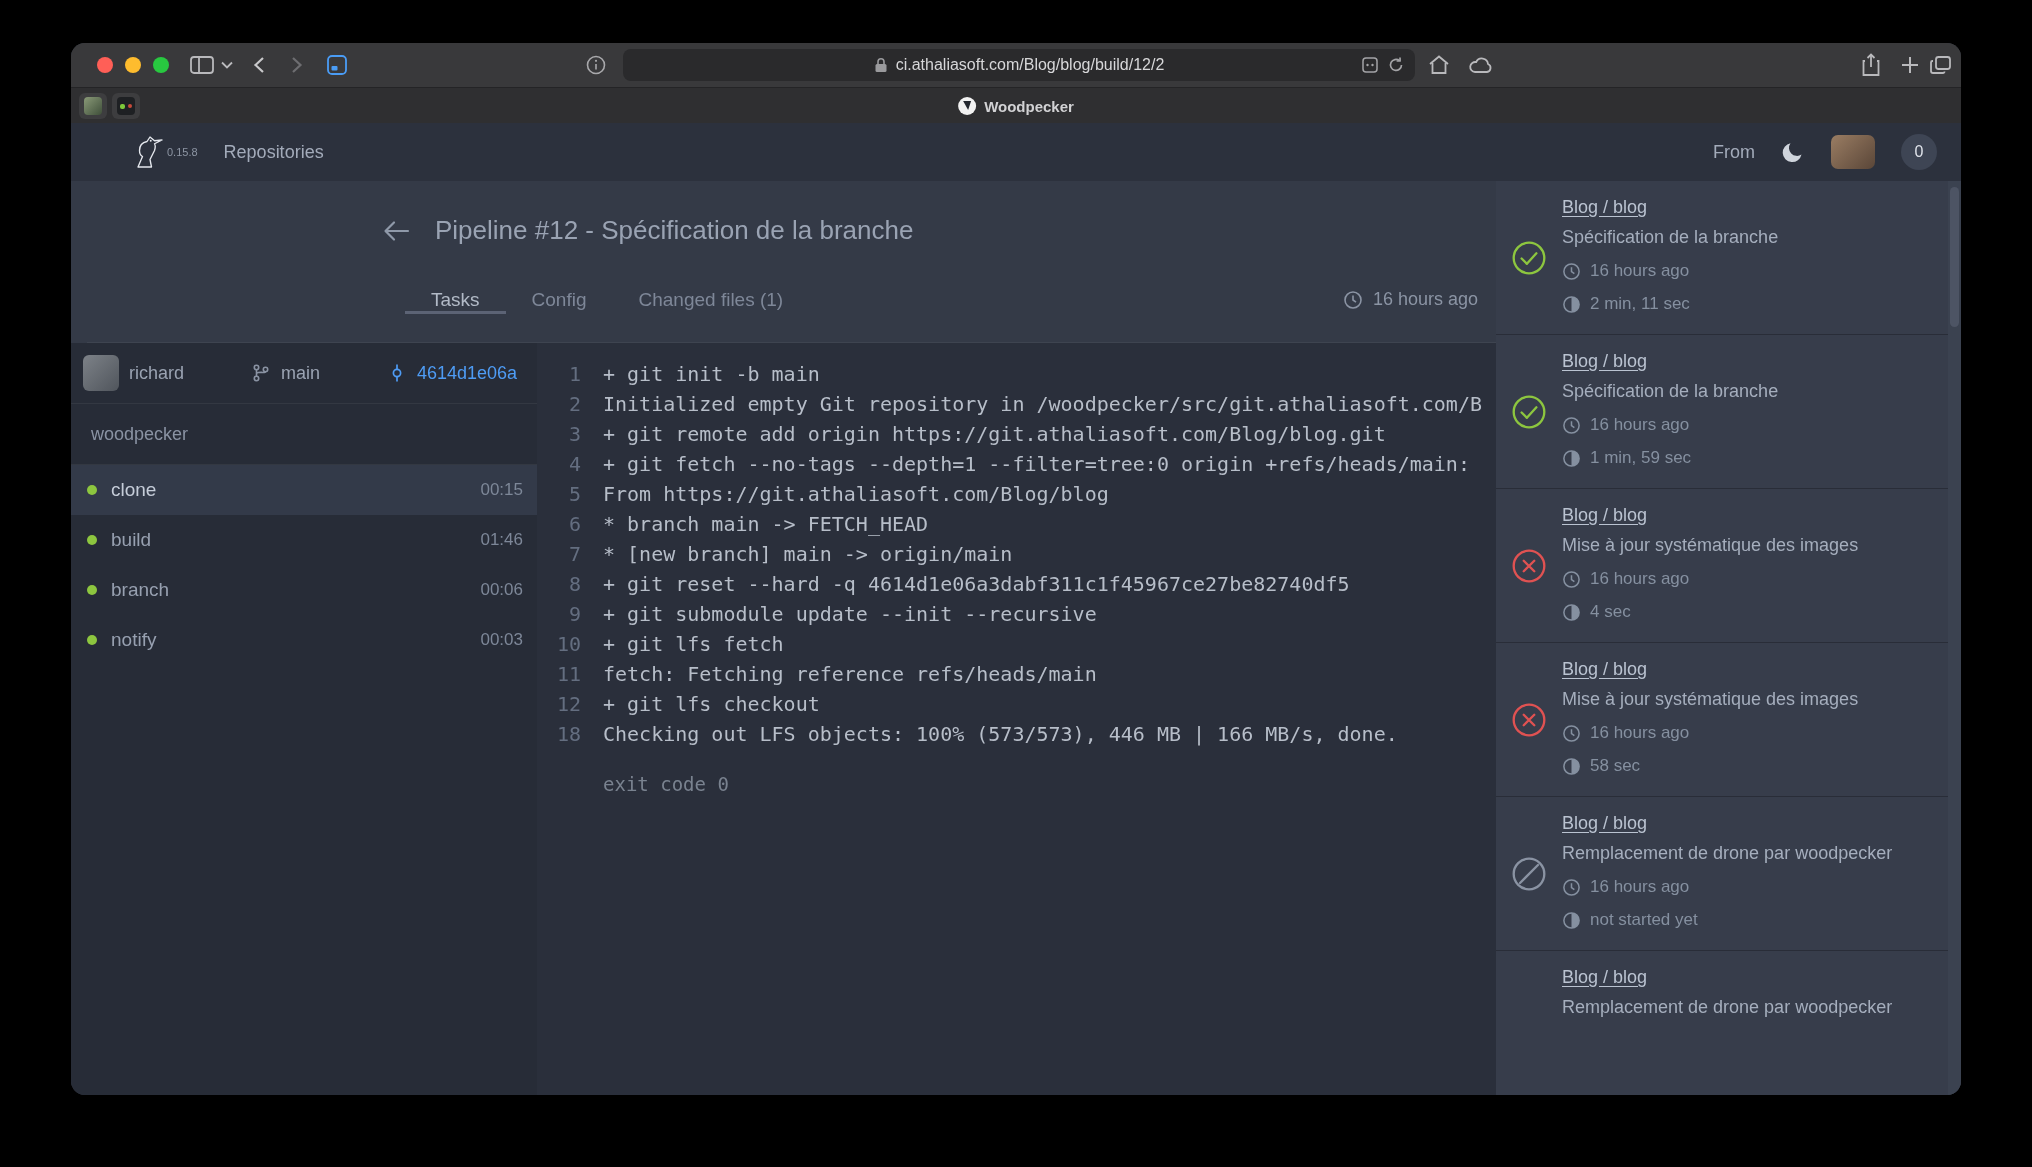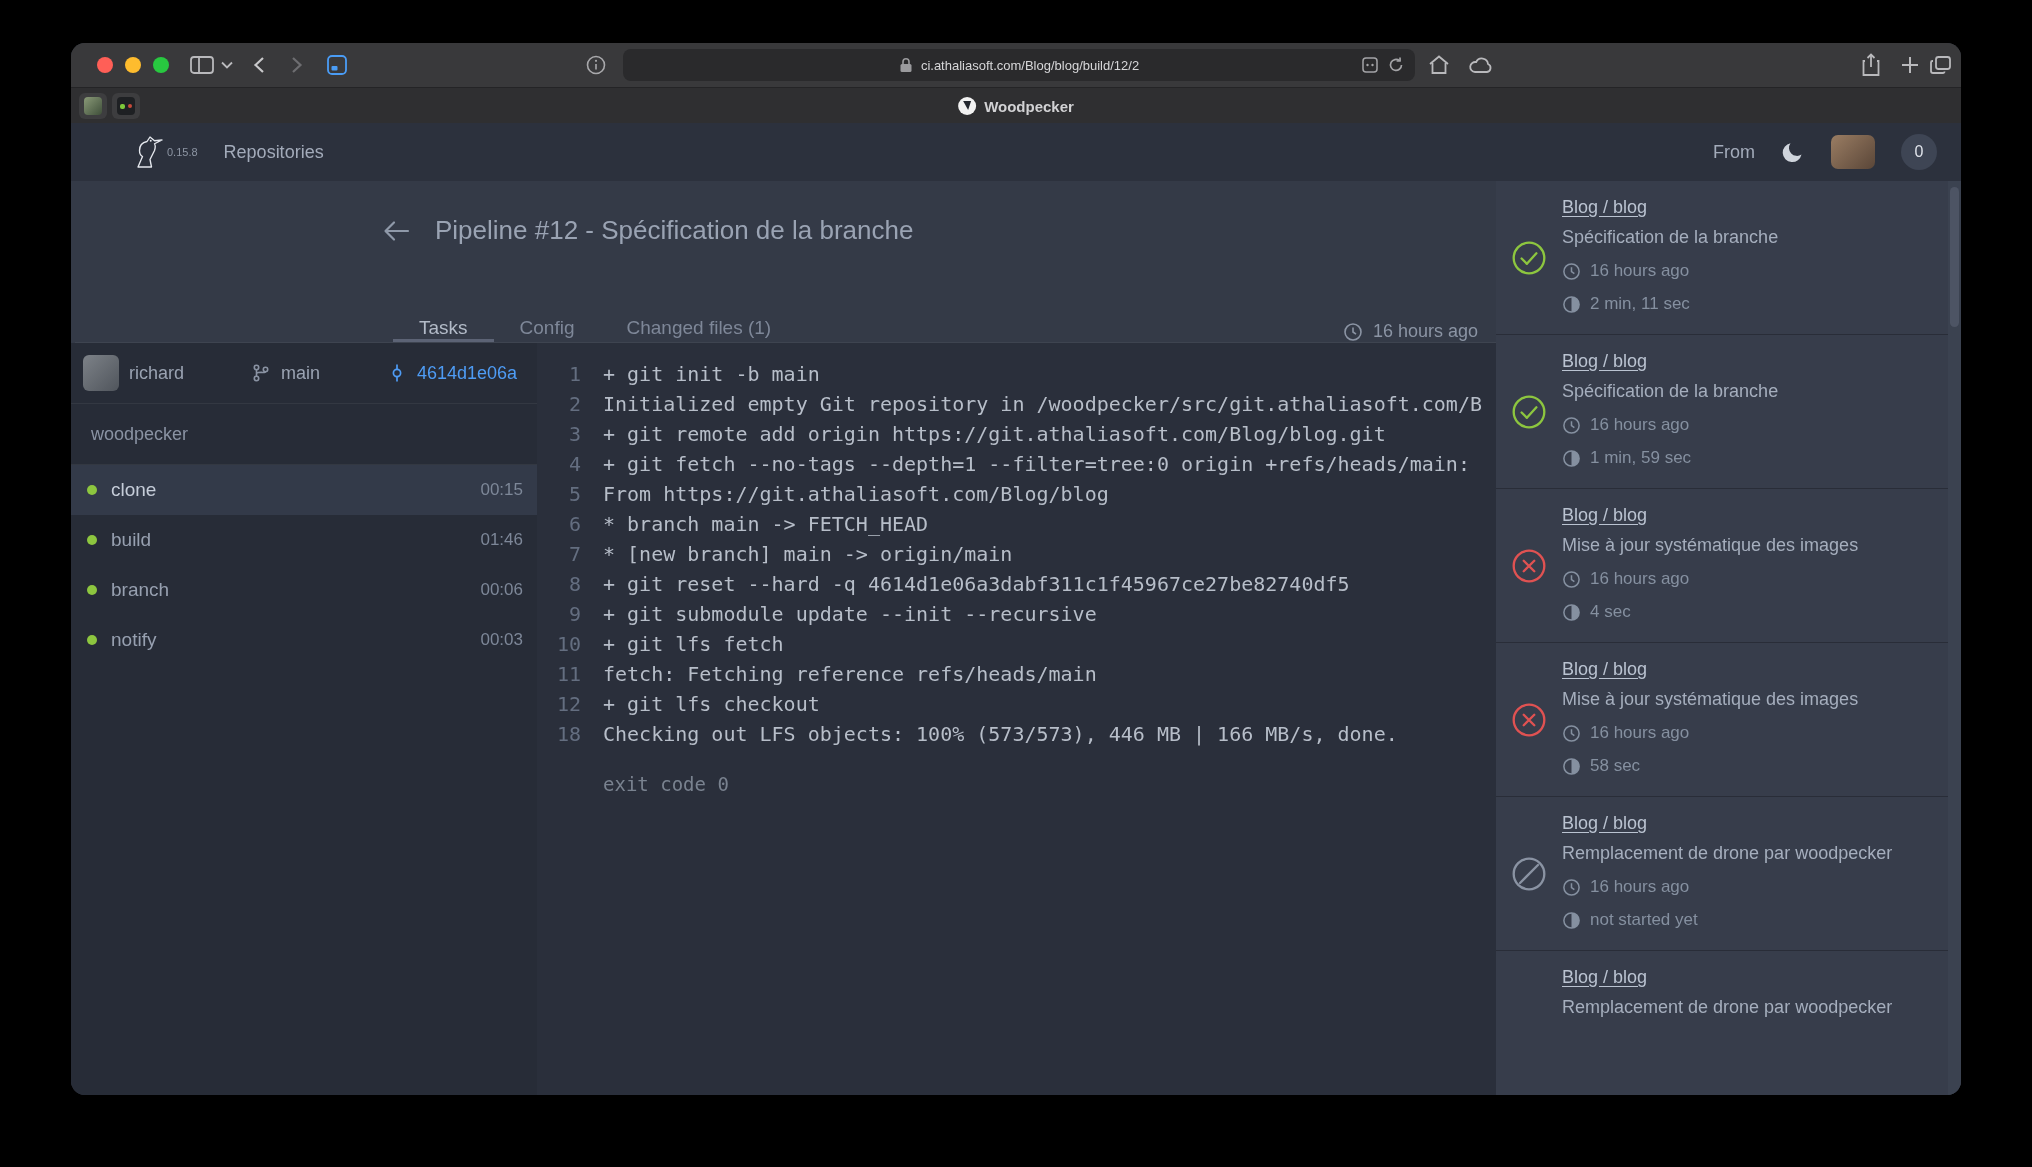--- a/index.html
+++ b/index.html
@@ -13,21 +13,21 @@
 
   
   .toolbar { position:relative; height:44px; background:#39393b; }
   .lights { position:absolute; left:26px; top:14px; display:flex; gap:12px; }
   .light { width:16px; height:16px; border-radius:50%; }
   .light.red{ background:#ff5f57; } .light.yellow{ background:#febc2e; } .light.green{ background:#28c840; }
   .tico { position:absolute; top:0; height:44px; display:flex; align-items:center; color:#b9b9bc; }
   .tico.dim { color:#6d6d70; }
   .urlfield { position:absolute; left:552px; top:6px; width:792px; height:32px; background:#2a2a2c;
               border-radius:8px; display:flex; align-items:center; justify-content:center; gap:8px;
-              color:#d7d7d9; font-size:13px; }
+              color:#d7d7d9; font-size:16px; }
   .urlfield .lock { color:#9a9a9d; display:flex; }
   .url-right { position:absolute; top:0; height:32px; display:flex; align-items:center; color:#a3a3a6; }
 
   
   .tabstrip { position:relative; height:36px; background:#2f2f31; border-top:1px solid #242426; }
   .pinned { position:absolute; left:8px; top:5px; display:flex; gap:5px; }
   .pin-tab { width:28px; height:26px; border-radius:6px; background:#3d3d3f; display:flex; align-items:center; justify-content:center; }
   .fav1 { width:18px; height:18px; border-radius:4px; background:linear-gradient(135deg,#8a9a78,#3f4f3a); }
   .fav2 { width:18px; height:18px; border-radius:4px; background:#1e2023; position:relative; }
   .fav2 .d1 { position:absolute; left:3px; top:7px; width:5px; height:5px; border-radius:2px; background:#7ec83a; }
@@ -52,21 +52,21 @@
              display:flex; align-items:center; justify-content:center; font-size:16px; }
 
   .app-body { flex:1; display:flex; min-height:0; }
   .main-col { flex:1; display:flex; flex-direction:column; min-width:0; }
 
   
   .pipe-header { height:162px; background:#343a47; position:relative; flex-shrink:0; }
   .title-row { position:absolute; top:34px; left:310px; display:flex; align-items:center; gap:24px; }
   .back-arrow { color:#8f99a9; display:flex; cursor:pointer; }
   .pipe-title { font-size:26px; color:#9aa3b3; }
-  .tab-bar { position:absolute; left:4px; right:0; bottom:0; height:54px; display:flex; align-items:flex-end;
+  .tab-bar { position:absolute; left:16px; right:0; bottom:0; height:54px; display:flex; align-items:flex-start;
              padding-left:318px; border-bottom:1px solid rgba(255,255,255,0.05); }
   .tab { display:flex; align-items:center; padding:0 26px; font-size:19px; color:#7e8798;
          border-bottom:3px solid transparent; cursor:pointer; }
   .tab.active { color:#b2bac7; border-bottom-color:#5c6375; }
   .time-ago { margin-left:auto; margin-right:18px; display:flex; align-items:center; gap:10px;
               color:#8b94a4; font-size:18px; }
 
   
   .content-row { flex:1; display:flex; min-height:0; }
   .steps-panel { width:466px; background:#272c37; flex-shrink:0; }

